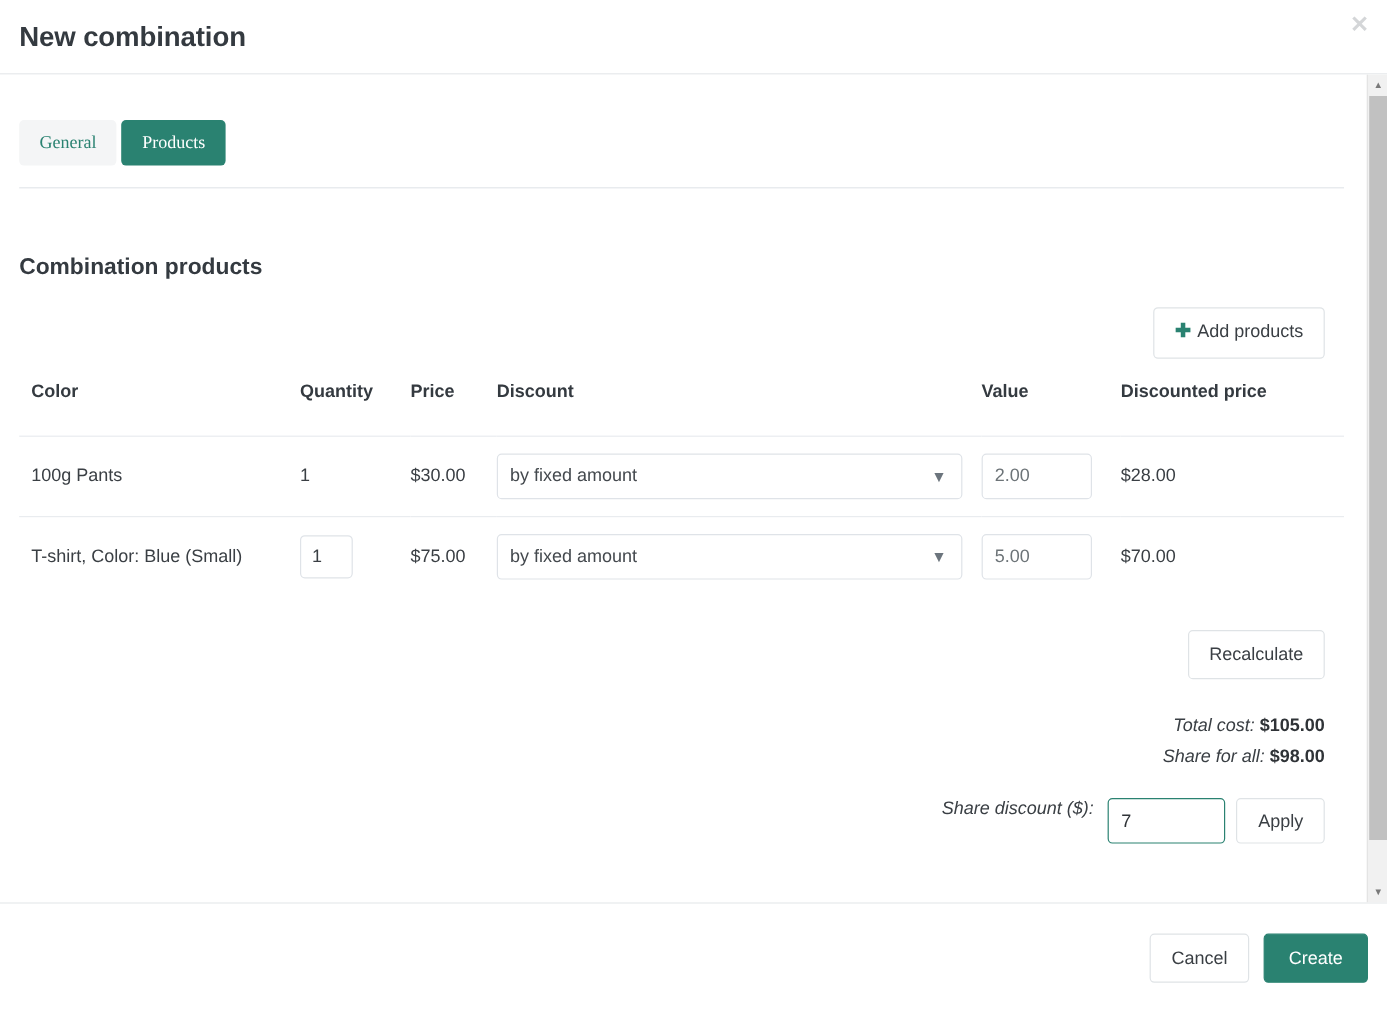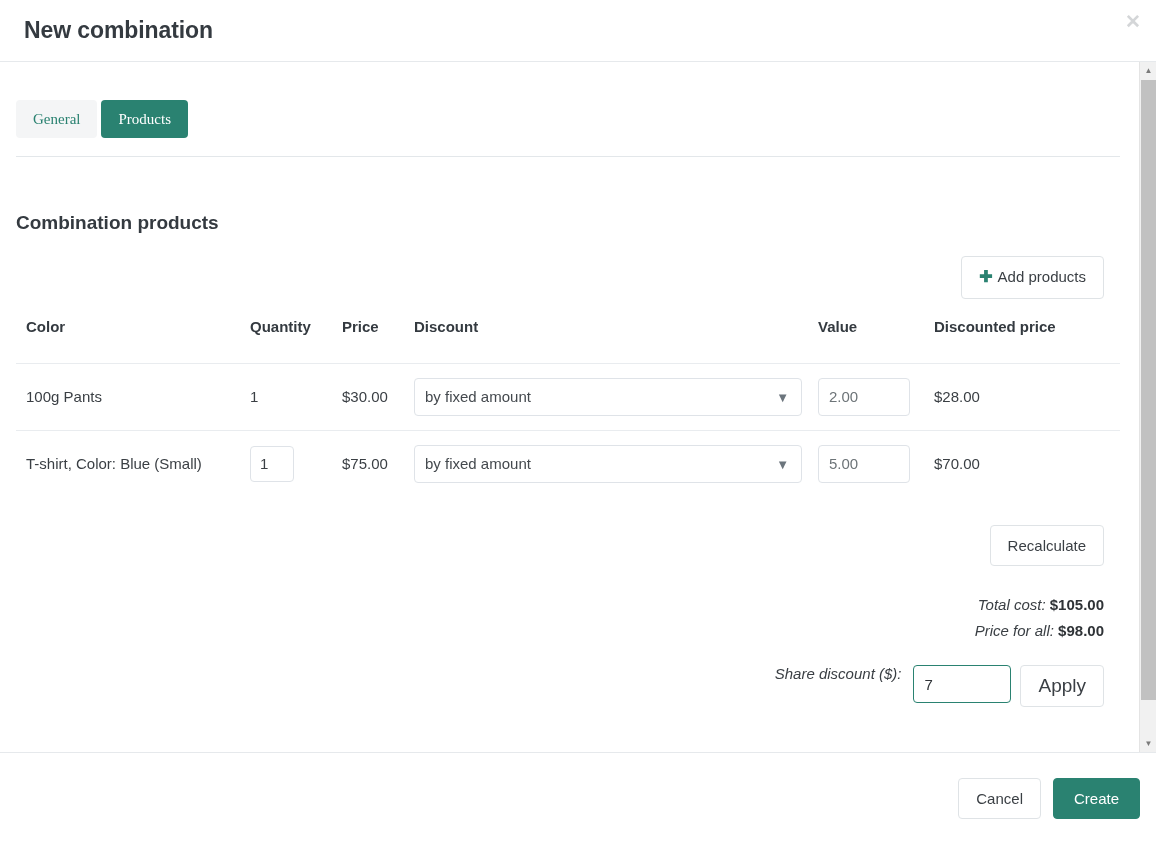--- a/index.html
+++ b/index.html
@@ -21,21 +21,21 @@
   }
 
   
   .modal-header {
     position: relative;
     height: 62px;
     flex: 0 0 62px;
     border-bottom: 1px solid #e6e9ec;
     display: flex;
     align-items: center;
-    padding: 0 24px;
+    padding: 0 16px;
   }
   .modal-title {
     font-size: 23px;
     font-weight: bold;
     color: #343a40;
     letter-spacing: -0.1px;
   }
   .close-btn {
     position: absolute;
     top: 8px;
@@ -263,21 +263,21 @@
     outline: none;
     background: #fff;
     margin-right: 6px;
   }
   .btn-apply {
     background: #ffffff;
     border: 1px solid #dfe3e6;
     color: #3a3f44;
     padding: 9px 17px;
     border-radius: 4px;
-    font-size: 19px;
+    font-size: 15px;
     font-family: "Liberation Sans", sans-serif;
     cursor: pointer;
   }
 
   
   .scrollbar {
     position: absolute;
     top: 0;
     right: 0;
     width: 17px;
@@ -405,21 +405,21 @@
       <div class="recalc-row">
         <button class="btn btn-outline">Recalculate</button>
       </div>
 
       <div class="totals">
         <div>
           <span class="lbl">Total cost:</span>
           <span class="amt">$105.00</span>
         </div>
         <div>
-          <span class="lbl">Price for all:</span>
+          <span class="lbl">Share for all:</span>
           <span class="amt">$98.00</span>
         </div>
       </div>
 
       <div class="share-row">
         <span class="share-label">Share discount ($):</span>
         <input class="share-input" type="text" value="7" style="">
         <button class="btn-apply">Apply</button>
       </div>
 

